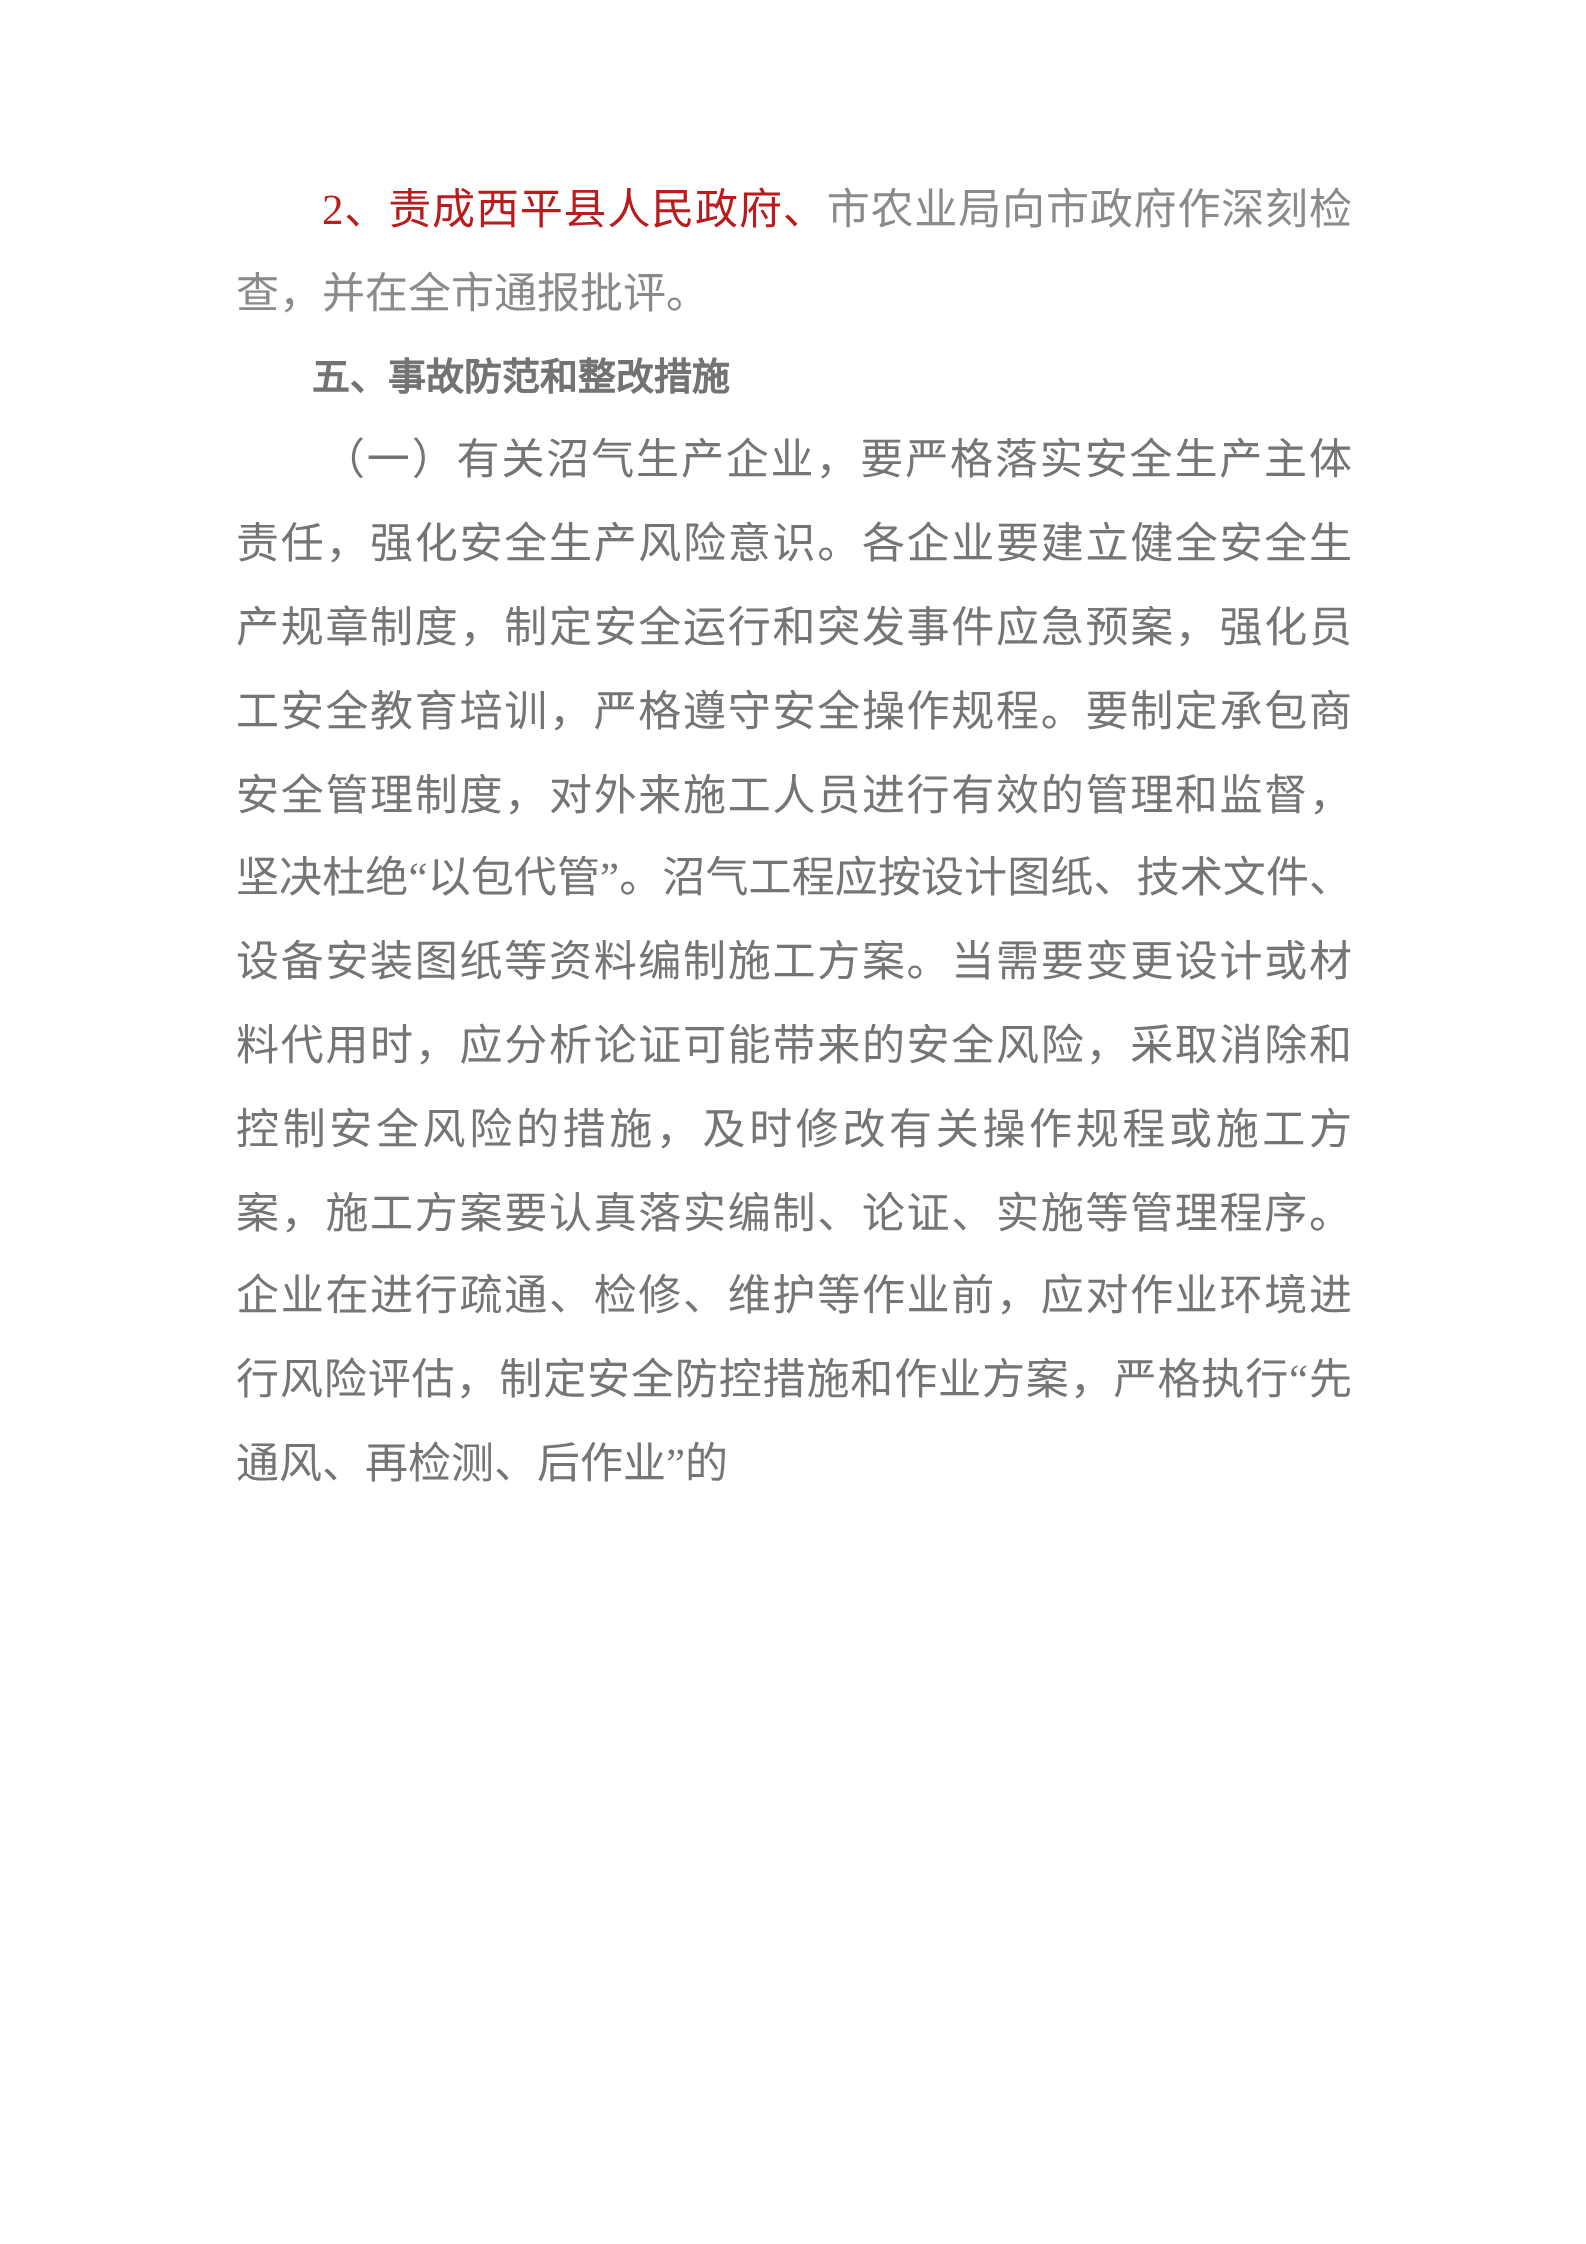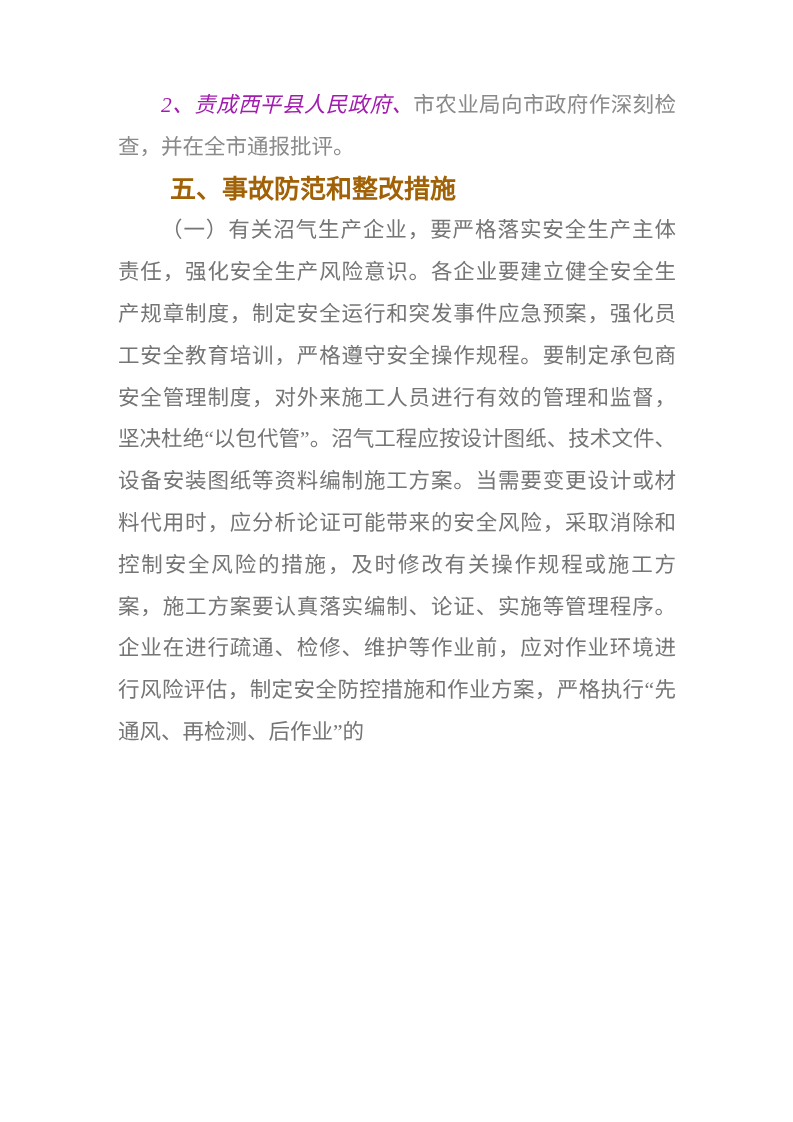--- a/index.html
+++ b/index.html
@@ -27,34 +27,33 @@
     color: #757575;
     letter-spacing: 0px;
   }
   .para {
     margin: 0;
     padding: 0;
     text-indent: 2em;
     word-break: break-all;
   }
   .seg-dark {
-    color: #a21caf;
-    font-style: italic;
+    color: #b91c1c;
   }
   .seg-light {
     color: #8a8a8a;
   }
   .heading {
     margin: 0;
     padding: 0;
     text-indent: 2em;
     font-family: "Liberation Sans", "DejaVu Sans", sans-serif;
     font-weight: 700;
-    color: #a16207;
-    font-size: 26px;
+    color: #737373;
+    font-size: 19px;
     line-height: 41.8px;
   }
 </style>
 </head>
 <body>
 
 <div class="doc-page">
   <div class="doc-content">
 
     <p class="para"><span class="seg-dark">2、责成西平县人民政府、</span><span class="seg-light">市农业局向市政府作深刻检查，并在全市通报批评。</span></p>

